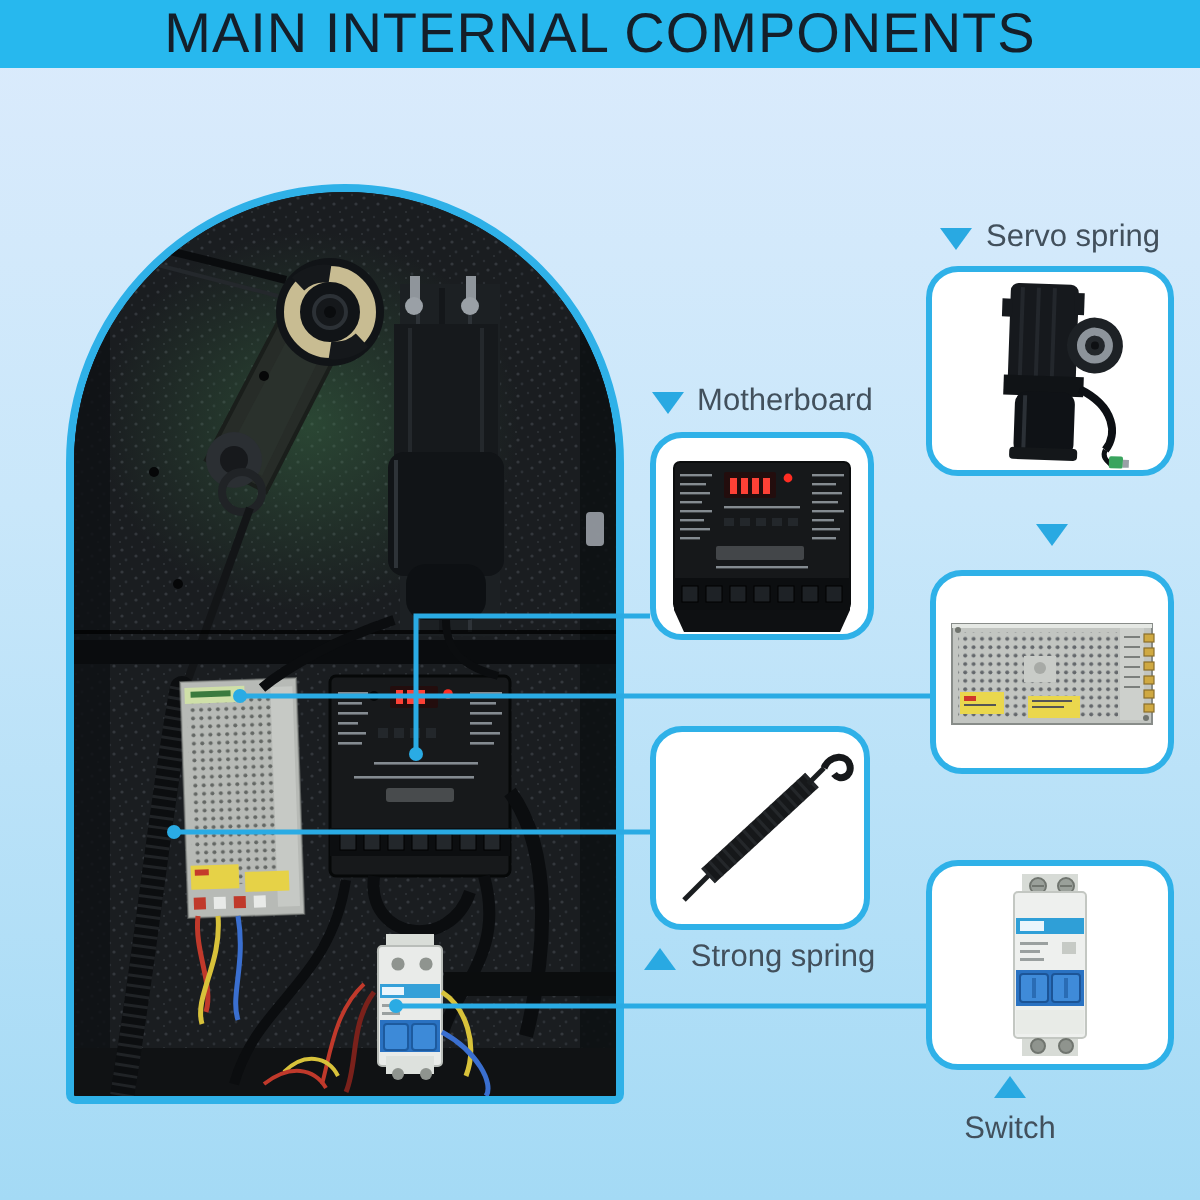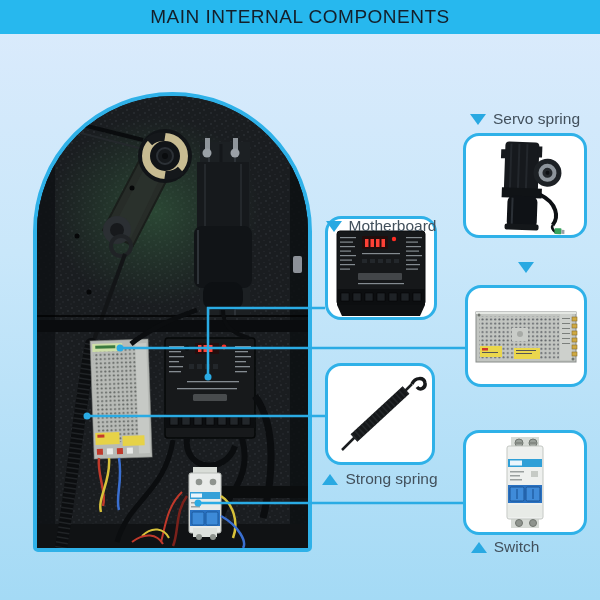--- a/index.html
+++ b/index.html
@@ -6,21 +6,21 @@
   .stage{
     position:relative;width:600px;height:600px;overflow:hidden;
     font-family:"Liberation Sans",sans-serif;
     background:linear-gradient(180deg,#dcebfc 0%,#c9e7fa 42%,#a4daf5 100%);
   }
   .title-bar{
     position:absolute;left:0;top:0;width:600px;height:34px;
     background:#27b8ee;display:flex;align-items:center;justify-content:center;
   }
   .title-bar span{
-    color:#141f2a;font-size:19px;letter-spacing:.5px;font-weight:500;
+    color:#141f2a;font-size:28px;letter-spacing:.5px;font-weight:500;
   }
   .photo-frame{
     position:absolute;left:33px;top:92px;width:279px;height:460px;
     box-sizing:border-box;border:4px solid #2fb1e8;
     border-radius:140px 140px 5px 5px;overflow:hidden;background:#17191c;z-index:1;
   }
   .photo-frame svg{display:block;width:100%;height:100%;}
   .callout-box{
     position:absolute;box-sizing:border-box;background:#ffffff;
     border:3px solid #2fb1e8;border-radius:16px;overflow:hidden;z-index:3;
@@ -29,24 +29,24 @@
   .box-servo{left:463px;top:133px;width:124px;height:105px;}
   .box-motherboard{left:325px;top:216px;width:112px;height:104px;}
   .box-power{left:465px;top:285px;width:122px;height:102px;}
   .box-spring{left:325px;top:363px;width:110px;height:102px;}
   .box-switch{left:463px;top:430px;width:124px;height:105px;}
   .callout-label{
     position:absolute;display:flex;align-items:center;justify-content:center;
     gap:7px;z-index:4;color:#42505c;font-size:15.5px;
   }
   .lbl-servo{left:443px;top:110px;width:164px;}
-  .lbl-motherboard{left:311px;top:192px;width:140px;margin-top:25px;}
+  .lbl-motherboard{left:311px;top:192px;width:140px;}
   .lbl-power{left:446px;top:262px;width:160px;}
   .lbl-spring{left:310px;top:470px;width:140px;}
-  .lbl-switch{left:443px;top:538px;width:124px;}
+  .lbl-switch{left:443px;top:538px;width:124px;flex-direction:column;}
   .tri{width:0;height:0;border-left:8px solid transparent;border-right:8px solid transparent;}
   .tri-down{border-top:11px solid #29a9e2;}
   .tri-up{border-bottom:11px solid #29a9e2;}
   .overlay{position:absolute;left:0;top:0;z-index:2;pointer-events:none;}
 </style>
 </head>
 <body>
 
 <div class="stage">
 

